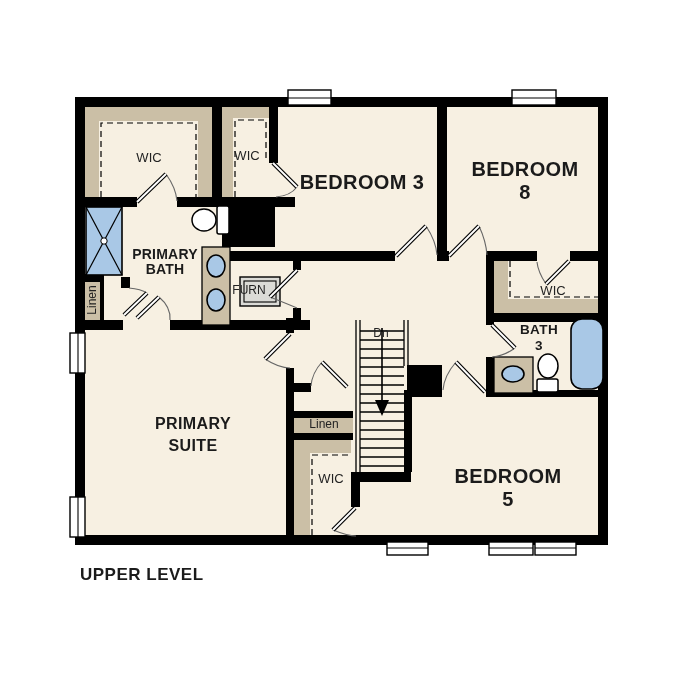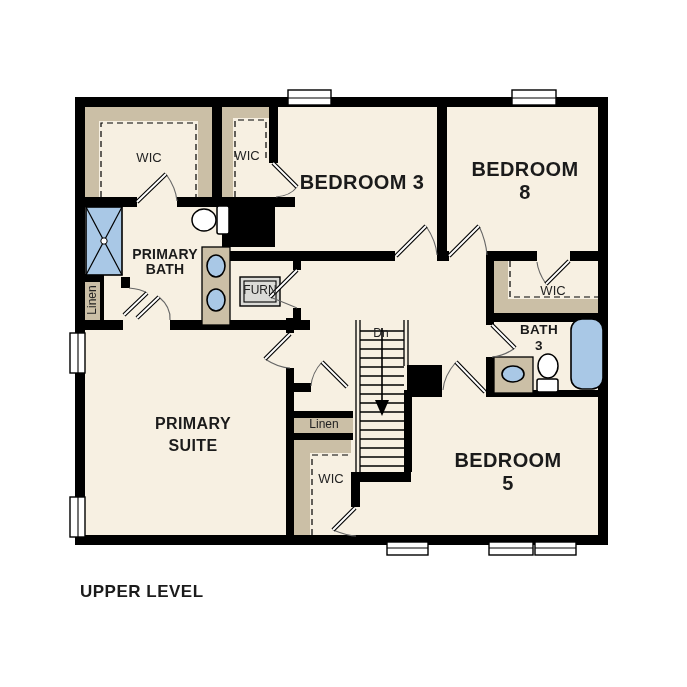--- a/index.html
+++ b/index.html
@@ -236,26 +236,26 @@
       <line class="winline" x1="535" y1="548" x2="576" y2="548"></line>
     </g>
   </svg>
 
   <div class="lbl closet-lbl" style="left:149px;top:158px;">WIC</div>
   <div class="lbl closet-lbl" style="left:247px;top:156px;">WIC</div>
   <div class="lbl room-lbl" style="left:362px;top:182px;">BEDROOM 3</div>
   <div class="lbl room-lbl" style="left:525px;top:181px;">BEDROOM 8</div>
   <div class="lbl room-lbl bath" style="left:165px;top:262px;">PRIMARY
 BATH</div>
-  <div class="lbl small-lbl" style="left:260px;top:291px;">FURN</div>
+  <div class="lbl small-lbl" style="left:249px;top:291px;">FURN</div>
   <div class="lbl closet-lbl" style="left:553px;top:291px;">WIC</div>
   <div class="lbl room-lbl bath3" style="left:539px;top:338px;">BATH
 3</div>
   <div class="lbl small-lbl" style="left:381px;top:316px;margin-top:18px;">Dn</div>
   <div class="lbl small-lbl vert" style="left:93px;top:300px;">Linen</div>
   <div class="lbl small-lbl" style="left:324px;top:425px;">Linen</div>
   <div class="lbl room-lbl big" style="left:193px;top:435px;">PRIMARY
 SUITE</div>
   <div class="lbl closet-lbl" style="left:331px;top:479px;">WIC</div>
-  <div class="lbl room-lbl" style="left:508px;top:472px;">BEDROOM 5</div>
-
-  <div class="title-lbl" style="left:80px;top:582px;">UPPER LEVEL</div>
+  <div class="lbl room-lbl" style="left:508px;top:488px;">BEDROOM 5</div>
+
+  <div class="title-lbl" style="left:80px;top:565px;">UPPER LEVEL</div>
 </div>
 
 </body></html>

